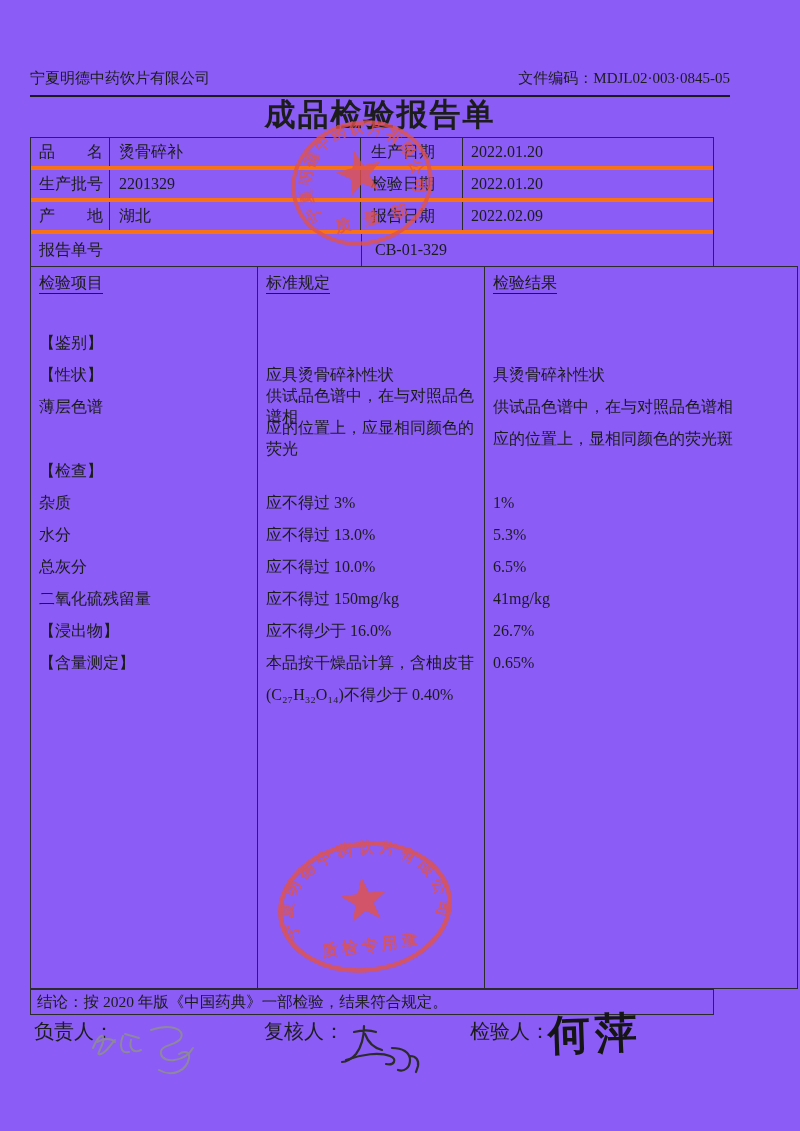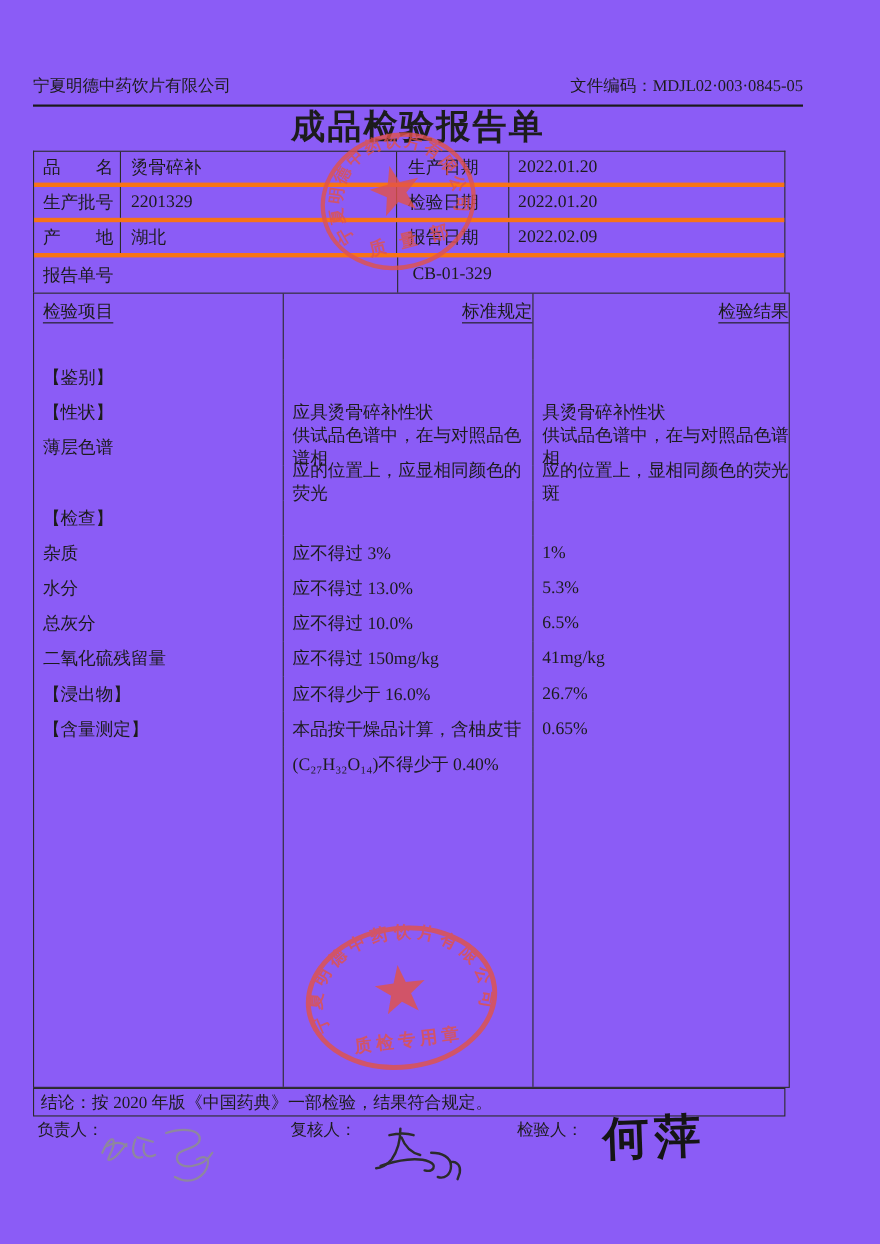--- a/index.html
+++ b/index.html
@@ -28,39 +28,39 @@
   .info .cell{display:flex;align-items:center;box-sizing:border-box;border-right:1px solid #2b2b2b;}
   .info .c-label{width:79px;padding-left:8px;}
   .info .c-value{width:251px;padding-left:9px;}
   .info .c-label2{width:102px;padding-left:10px;}
   .info .c-value2{flex:1;padding-left:8px;border-right:none;}
   .info .c-span-label{width:331px;padding-left:8px;}
   .info .c-span-value{flex:1;padding-left:13px;border-right:none;}
   .jlabel{display:inline-block;width:64px;text-align:justify;text-align-last:justify;}
   
   .insp{
-    position:absolute;left:30px;top:266px;width:688px;height:723px;box-sizing:border-box;
+    position:absolute;left:30px;top:266px;width:768px;height:723px;box-sizing:border-box;
     border:1px solid #2b2b2b;display:flex;flex-direction:column;font-size:16px;
   }
   .insp .hrow{display:flex;height:60px;}
   .insp .lrow{display:flex;height:32px;}
   .insp .frow{display:flex;flex:1;}
   .insp .c1{width:227px;border-right:1px solid #2b2b2b;box-sizing:border-box;padding-left:8px;}
   .insp .c2{width:227px;border-right:1px solid #2b2b2b;box-sizing:border-box;padding-left:8px;}
   .insp .c3{flex:1;box-sizing:border-box;padding-left:8px;}
   .insp .hrow .c1,.insp .hrow .c2,.insp .hrow .c3{padding-top:6px;}
-  .insp .hrow .c2,.insp .hrow .c3{text-align:right;}
+  .insp .hrow .c2,.insp .hrow .c3{text-align:left;}
   .hd-ul{text-decoration:underline;text-underline-offset:5px;}
   .insp .lrow .c1,.insp .lrow .c2,.insp .lrow .c3{display:flex;align-items:center;}
   
   .concl{
     position:absolute;left:30px;top:989px;width:684px;height:26px;box-sizing:border-box;
     border:1px solid #2b2b2b;display:flex;align-items:center;padding-left:6px;font-size:15.5px;
   }
-  .siglabel{position:absolute;font-size:15px;}
+  .siglabel{position:absolute;font-size:20px;}
   .sig-svg{position:absolute;}
   .sig-name{
     position:absolute;left:548px;top:1006px;font-size:42px;font-weight:bold;
     transform:rotate(-2deg);letter-spacing:5px;color:#151515;
   }
   
   .stamp{position:absolute;}
   .stamp text{font-family:"Liberation Serif","DejaVu Serif",serif;font-weight:bold;}
 </style>
 </head>

